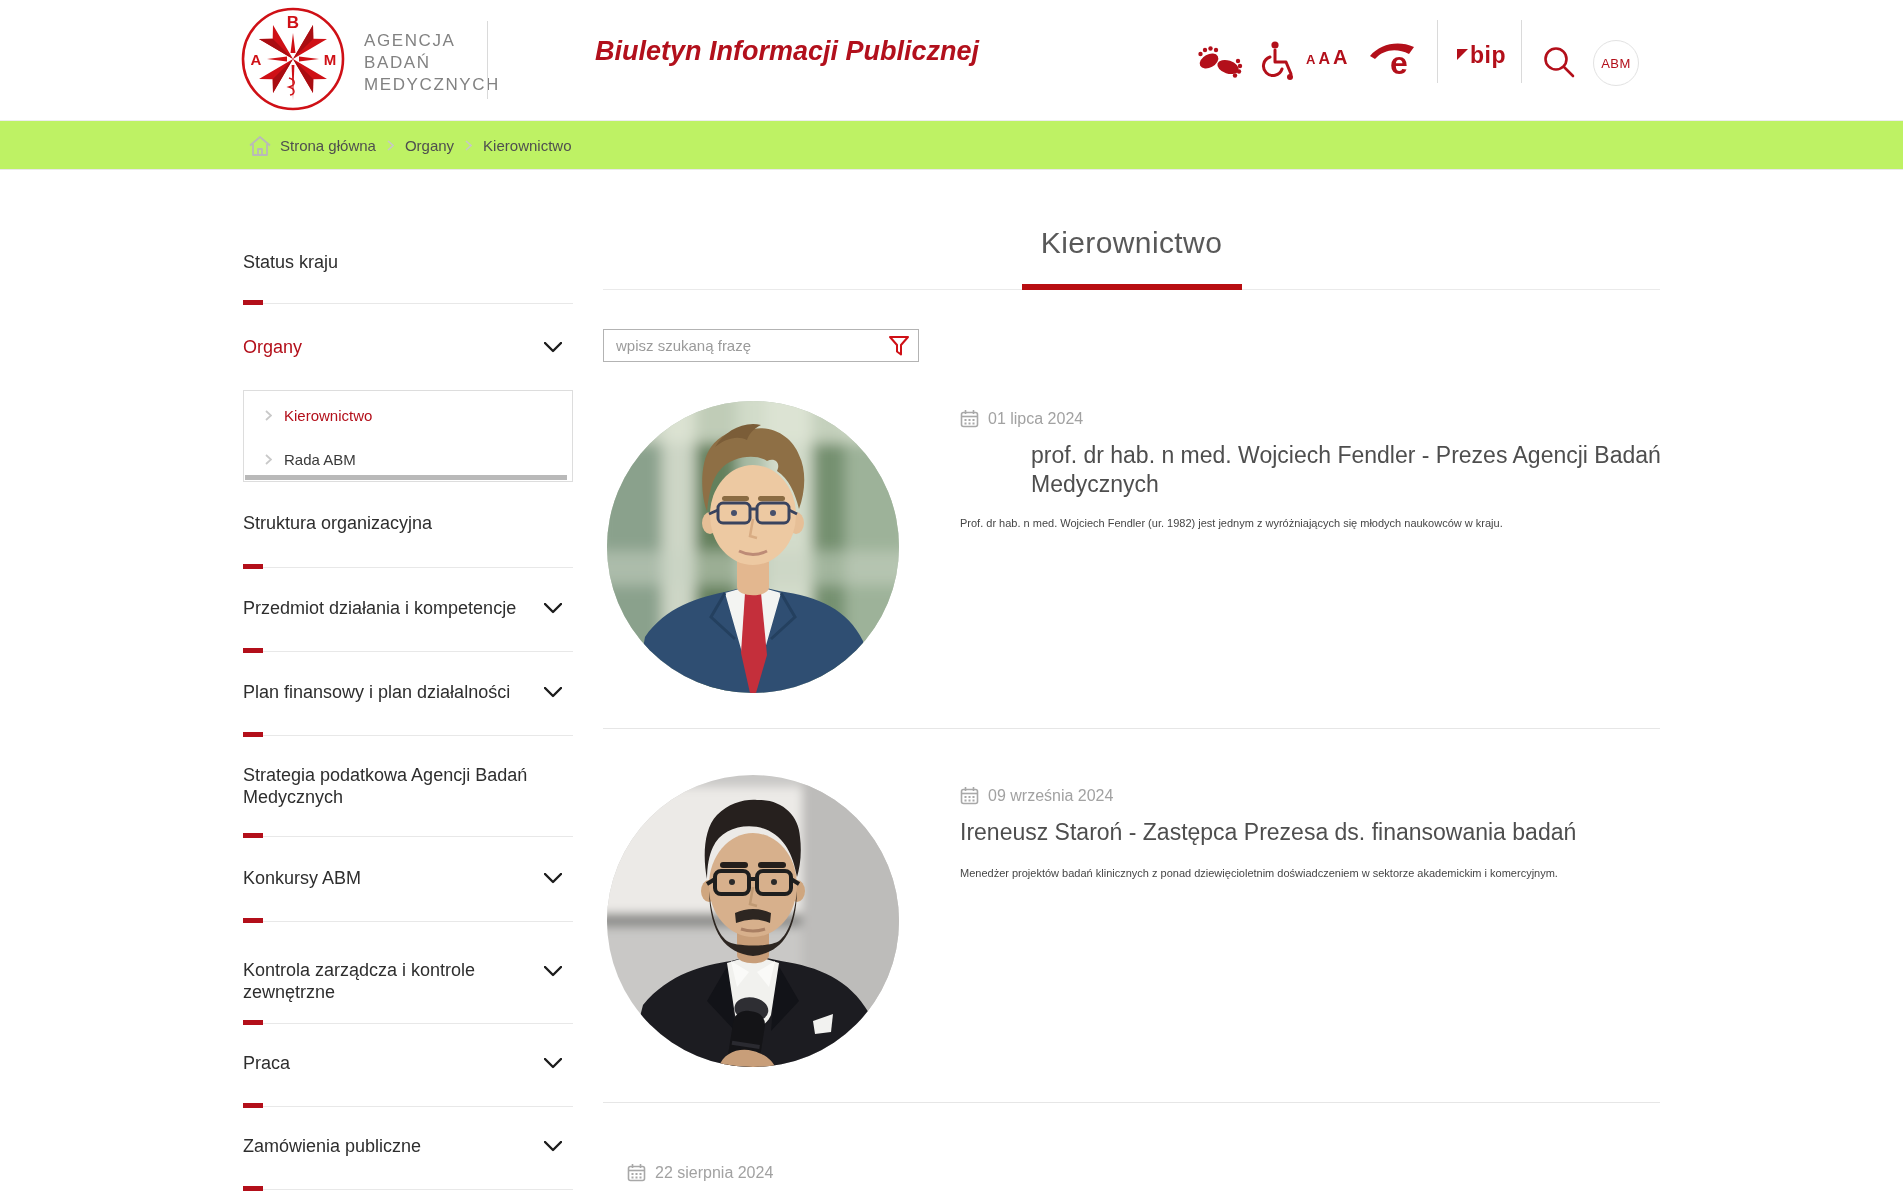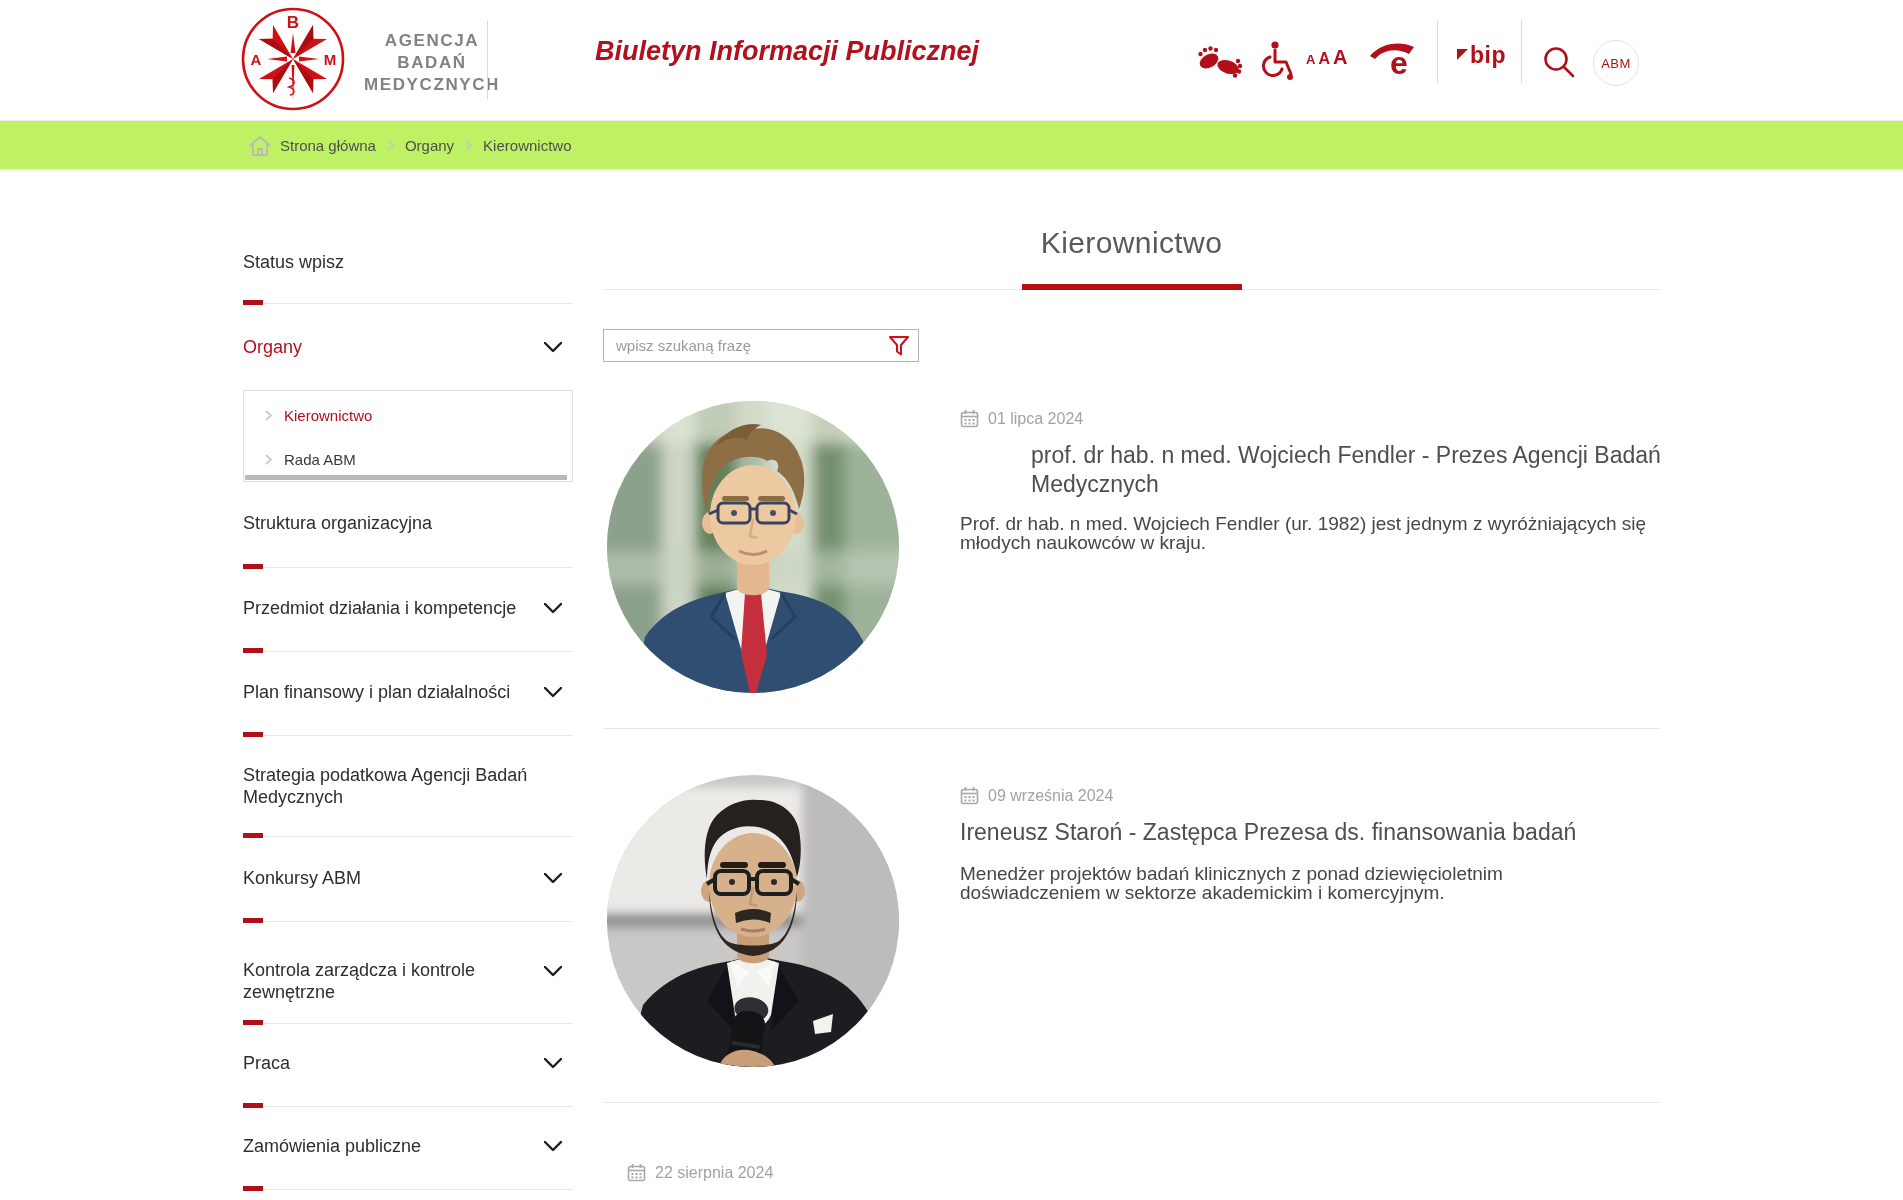--- a/index.html
+++ b/index.html
@@ -3,21 +3,21 @@
 <meta charset="utf-8">
 <style>
   * { margin:0; padding:0; box-sizing:border-box; }
   html,body { background:#fff; }
   body { font-family:"Liberation Sans", sans-serif; color:#333; }
   .page { position:relative; width:1903px; height:1200px; overflow:hidden; background:#fff; }
 
   
   .header { position:absolute; left:0; top:0; width:1903px; height:121px; background:#fff; border-bottom:1px solid #ededed; }
   .logo-mark { position:absolute; left:240px; top:6px; width:106px; height:106px; }
-  .org-name { position:absolute; left:364px; top:30px; font-size:17px; line-height:22px; letter-spacing:1.6px; color:#828282; font-weight:700;text-align:center; }
+  .org-name { position:absolute; left:364px; top:30px; font-size:17px; line-height:22px; letter-spacing:1.6px; color:#828282; font-weight:400; }
   .v-div { position:absolute; width:1px; background:#dadada; }
   .site-title { position:absolute; left:595px; top:36px; font-size:27px; font-style:italic; font-weight:700; color:#b2101c; }
   .tool { position:absolute; cursor:pointer; }
   .aaa { display:flex; align-items:baseline; gap:3px; color:#b30f1a; font-weight:600; }
   .aaa span:nth-child(1){font-size:13px;} .aaa span:nth-child(2){font-size:16px;} .aaa span:nth-child(3){font-size:20px;}
   .abm-badge { width:46px; height:46px; border:1px solid #e2e2e2; border-radius:50%; display:flex; align-items:center; justify-content:center;
                color:#b30f1a; font-size:13px; letter-spacing:.5px; background:#fff; }
   .bip-logo { display:flex; align-items:flex-start; color:#b30f1a; font-weight:700; font-size:23px; letter-spacing:.5px; }
   .bip-logo svg { margin-top:6px; margin-right:1px; }
   .epuap { position:relative; color:#b30f1a; font-weight:800; font-size:34px; line-height:30px; }
@@ -49,21 +49,21 @@
   .title-redbar { position:absolute; left:1022px; top:284px; width:220px; height:6px; background:#b80e12; }
 
   .search-wrap { position:absolute; left:603px; top:329px; width:316px; height:33px; }
   .search-input { width:100%; height:100%; border:1px solid #b3b3b3; padding:0 44px 0 12px; font-family:"Liberation Sans",sans-serif; font-size:15px; color:#444; outline:none; }
   .search-input::placeholder { color:#9b9b9b; }
   .funnel { position:absolute; right:9px; top:6px; cursor:pointer; }
 
   .photo { position:absolute; width:292px; height:292px; border-radius:50%; overflow:hidden; }
   .date-row { position:absolute; display:flex; align-items:flex-end; gap:9px; font-size:16px; color:#a2a2a2; }
   .art-title { position:absolute; font-size:23px; line-height:29px; font-weight:400; color:#4e4e4e; cursor:pointer; }
-  .art-exc { position:absolute; font-size:19px; line-height:19px; color:#464646; }
+  .art-exc { position:absolute; font-size:11px; line-height:19px; color:#464646; }
   .art-sep { position:absolute; left:603px; width:1057px; height:1px; background:#e6e6e6; }
 </style>
 </head>
 <body>
 
 <div class="page">
 
   <header class="header">
 
     <svg class="logo-mark" viewBox="0 0 106 106">
@@ -180,21 +180,21 @@
         <svg width="7" height="11" viewBox="0 0 7 11">
             <polyline points="1,1 6,5.5 1,10" fill="none" stroke="#c7c7c7" stroke-width="1.6"></polyline>
           </svg>
       </span>
       <span class="crumb-link">Kierownictwo</span>
     </div>
   </nav>
 
   <aside class="sidebar">
 
-    <div class="side-label" style="top:81px;">Status wpisz</div>
+    <div class="side-label" style="top:81px;">Status kraju</div>
     <div class="side-sep" style="top:130px;">
         <div class="hair"></div>
         <div class="dash"></div>
       </div>
 
     <div class="side-label red" style="top:166px;">Organy</div>
     <svg class="side-chev" style="top:172px;" viewBox="0 0 18 11">
         <polyline points="1,1 9,9 17,1" fill="none" stroke="#1c1c1c" stroke-width="2.4" stroke-linecap="round" stroke-linejoin="round"></polyline>
       </svg>
 

